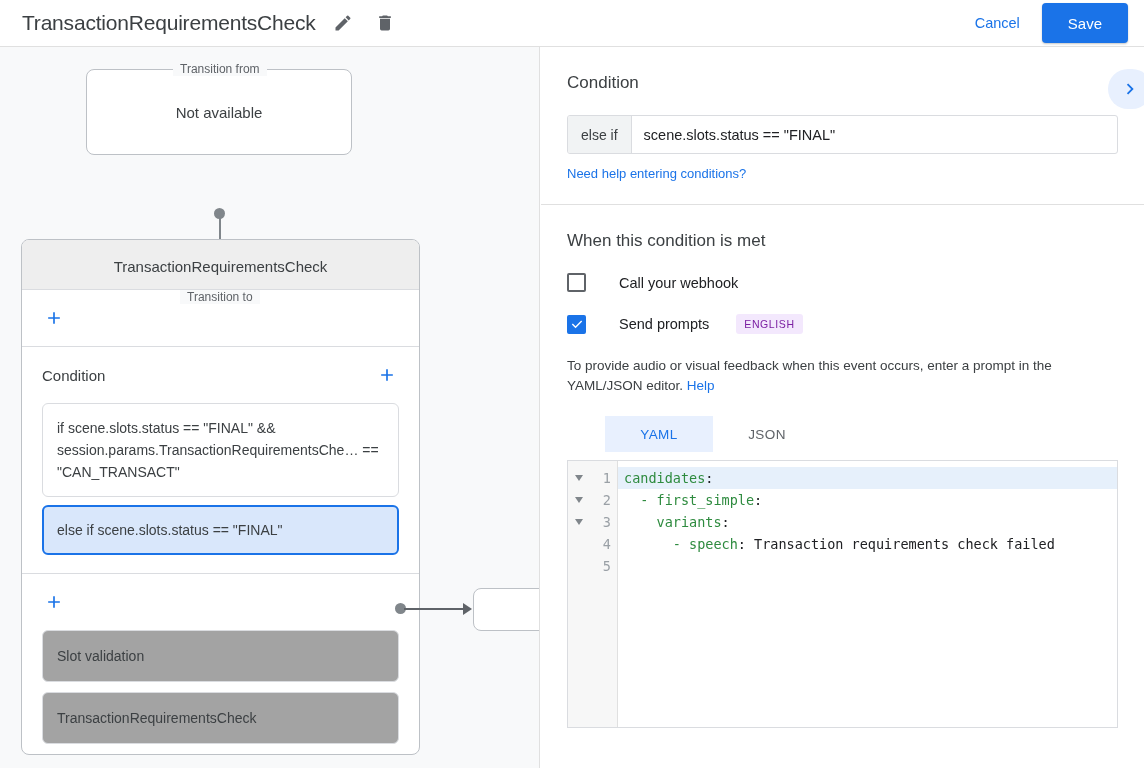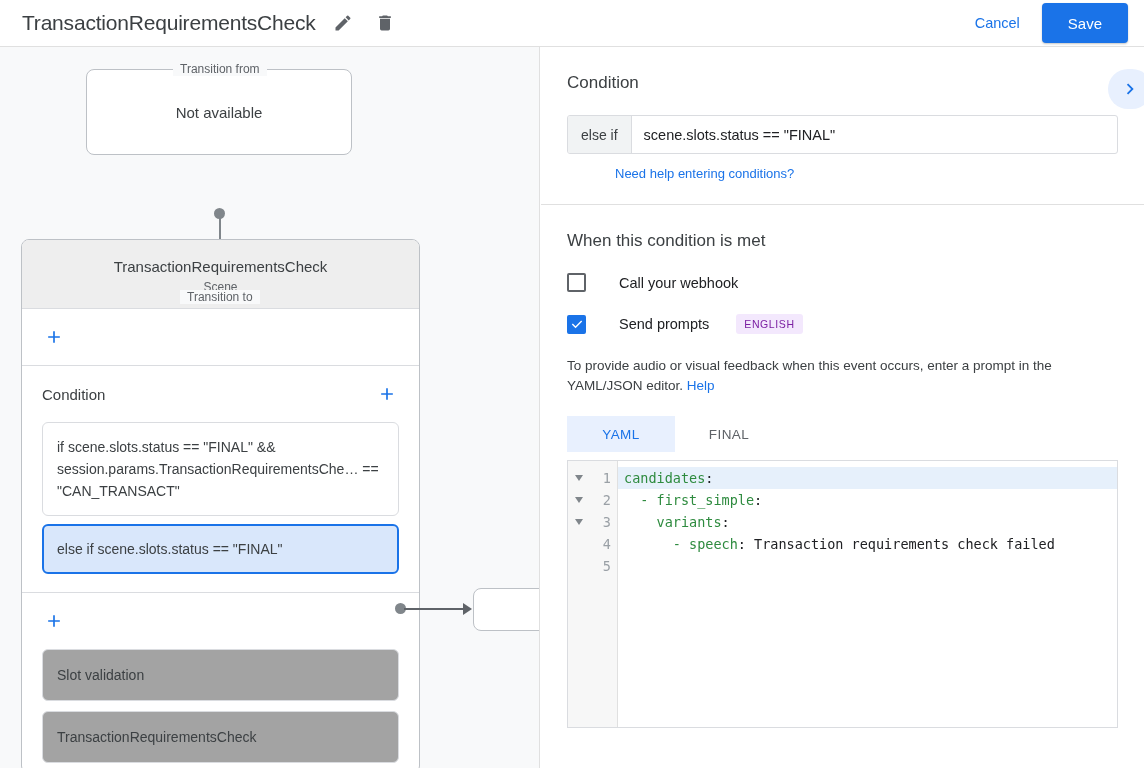--- a/index.html
+++ b/index.html
@@ -288,21 +288,20 @@
     font-size: 14.5px;
     color: #202124;
   }
   .help-link {
     display: inline-block;
     margin-top: 12px;
     font-size: 13px;
     color: #1a73e8;
     cursor: pointer;
     text-decoration: none;
-    margin-left: 48px;
   }
 
   
   .chk-row {
     display: flex; align-items: center;
     margin-bottom: 22px;
     cursor: pointer;
     gap: 11px;
   }
   .chk-row:last-of-type { margin-bottom: 8px; }
@@ -351,20 +350,21 @@
     display: flex; align-items: center; justify-content: center;
     font-size: 13.5px;
     color: #5f6368;
     cursor: pointer;
     letter-spacing: 0.4px;
   }
   .tab.active {
     background: #e8f0fe;
     color: #1a73e8;
     font-weight: 500;
+    margin-left: 38px;
   }
 
   
   .editor {
     border: 1px solid #dadce0;
     border-top: 1px solid #dadce0;
     display: flex;
     height: 268px;
     background: #ffffff;
     overflow: hidden;
@@ -460,21 +460,20 @@
 
     <div class="conn-dot" id="dot-1"></div>
     <div class="conn-line-v" id="line-1"></div>
     <div class="arrow-down" id="arrow-1"></div>
 
     <div class="fs-legend" style="left:180px; top:243px; z-index:5;">Transition to</div>
     <div id="scene-card">
 
       <div class="scene-head">
         <div class="scene-head-title">TransactionRequirementsCheck</div>
-        <div class="scene-head-sub">Scene</div>
       </div>
 
       <div class="scene-section">
         <div class="scene-section-head">
           <div class="plus-btn">
             <span>
               <svg width="20" height="20" viewBox="0 0 24 24">
                   <path d="M19 13h-6v6h-2v-6H5v-2h6V5h2v6h6v2z"></path>
                 </svg>
             </span>
@@ -559,21 +558,21 @@
           </span>
         </div>
         <div class="chk-label">Send prompts</div>
         <div class="badge">ENGLISH</div>
       </div>
 
       <p class="desc"><span>To provide audio or visual feedback when this event occurs, enter a prompt in the YAML/JSON editor.</span> <a>Help</a></p>
 
       <div class="tabs">
         <div class="tab active">YAML</div>
-        <div class="tab">FINAL</div>
+        <div class="tab">JSON</div>
       </div>
 
       <div class="editor">
         <div class="fold-col">
           <div class="fold">
               <span class="tri"></span>
             </div>
           <div class="fold">
               <span class="tri"></span>
             </div>

